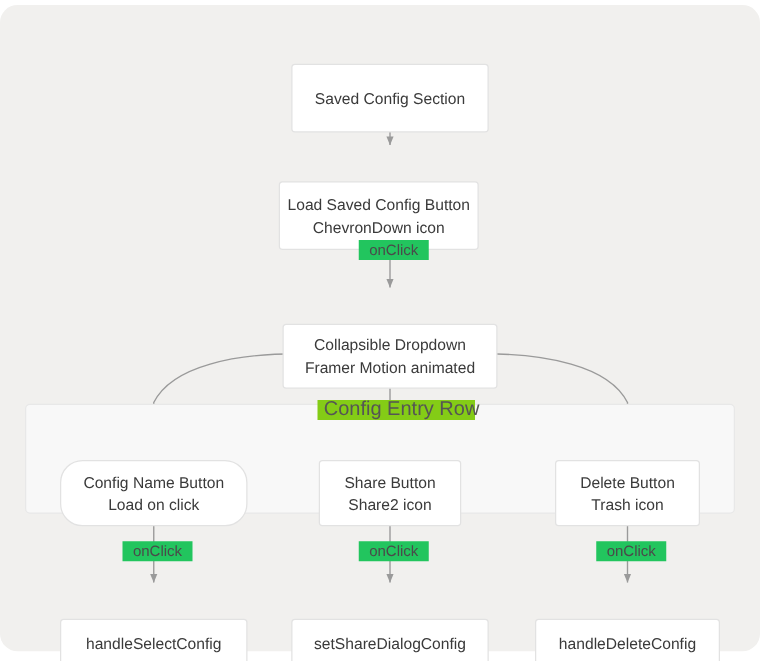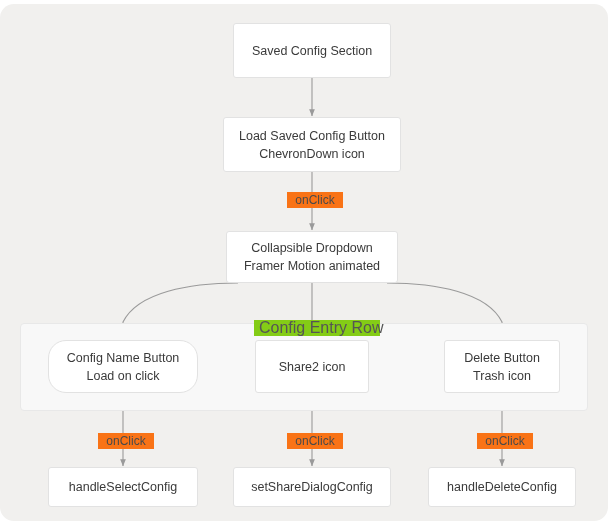--- a/index.html
+++ b/index.html
@@ -41,20 +41,21 @@
     border-radius: 3px;
     display: flex;
     flex-direction: column;
     align-items: center;
     justify-content: center;
     color: #3a3a3a;
     font-size: 12.5px;
     line-height: 18px;
     text-align: center;
     z-index: 3;
+    margin-top: 28px;
   }
   .node .line2 { }
   .group-box {
     position: absolute;
     box-sizing: border-box;
     background: #f8f8f8;
     border: 1px solid #e8e8e8;
     border-radius: 4px;
     z-index: 1;
   }
@@ -67,21 +68,21 @@
     padding: 0 5px;
     white-space: nowrap;
     z-index: 4;
     text-align: center;
   }
   .edge-label {
     position: absolute;
     font-size: 12px;
     line-height: 16px;
     color: #4a4a4a;
-    background: #f97316;
+    background: #22c55e;
     padding: 0 3px;
     white-space: nowrap;
     z-index: 4;
     text-align: center;
   }
 </style>
 </head>
 <body>
 
 <div id="canvas">
@@ -111,36 +112,37 @@
 
     <path d="M502,393 L502,466" stroke="#9a9a9a" stroke-width="1.1" fill="none" marker-end="url(#arrow)"></path>
   </svg>
 
   <div class="group-box" style="left:20px; top:323px; width:568px; height:88px;"></div>
 
   <div class="node" style="left:233px; top:23px; width:158px; height:55px;">
     <span>Saved Config Section</span>
   </div>
 
-  <div class="node" style="left:223px; top:117px; width:178px; height:55px;align-items:center;">
+  <div class="node" style="left:223px; top:117px; width:160px; height:55px;align-items:center;">
     <span>Load Saved Config Button</span>
     <span class="line2">ChevronDown icon</span>
   </div>
 
   <div class="node" style="left:226px; top:231px; width:172px; height:52px;">
     <span>Collapsible Dropdown</span>
     <span class="line2">Framer Motion animated</span>
   </div>
 
   <div class="node" style="left:48px; top:340px; width:150px; height:53px;border-radius:18px;">
     <span>Config Name Button</span>
     <span class="line2">Load on click</span>
   </div>
 
   <div class="node" style="left:255px; top:340px; width:114px; height:53px;">
+    <span>Share Button</span>
     <span class="line2">Share2 icon</span>
   </div>
 
   <div class="node" style="left:444px; top:340px; width:116px; height:53px;">
     <span>Delete Button</span>
     <span class="line2">Trash icon</span>
   </div>
 
   <div class="group-label" style="left:254px; top:320px; width:116px;">Config Entry Row</div>
 

